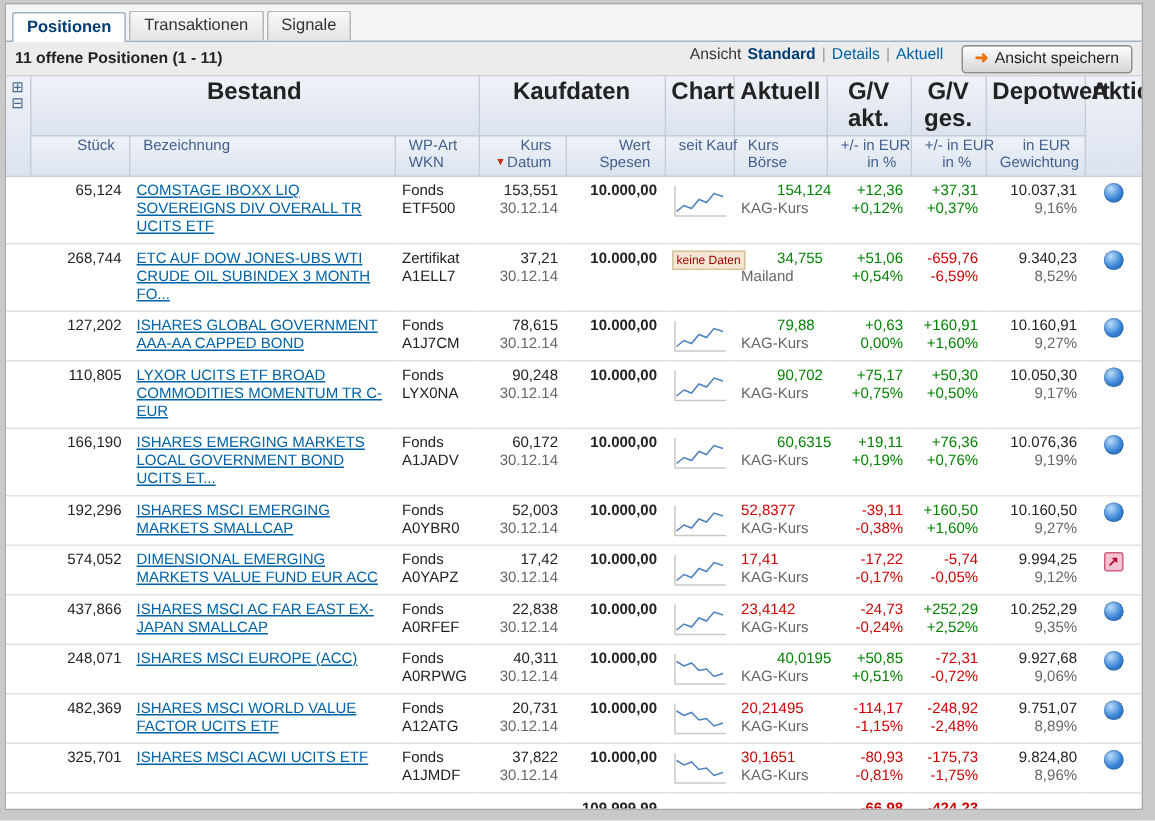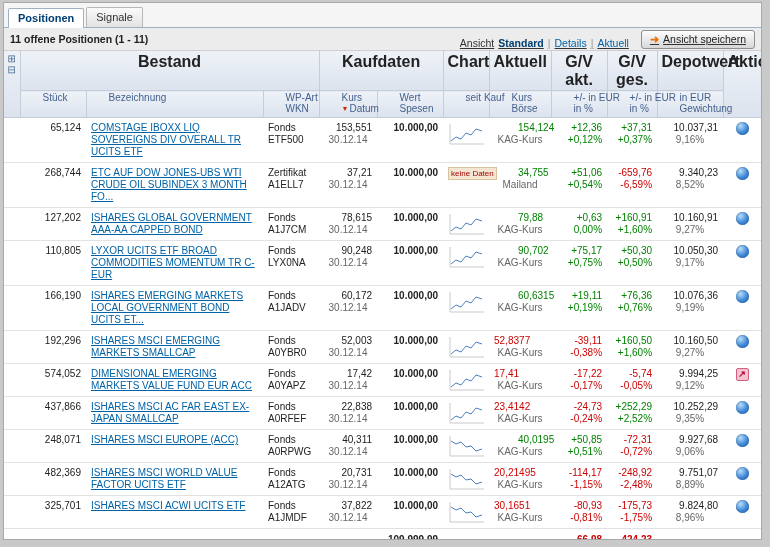--- a/index.html
+++ b/index.html
@@ -14,48 +14,48 @@
           padding:4px 4px 0 4px; display:flex; gap:2px; }
   .tab { font-size:11px; color:#333; background:linear-gradient(#fafafa,#e3e3e3);
          border:1px solid #b7b7b7; border-bottom:none; padding:3px 9px 2px;
          border-radius:2px 2px 0 0; cursor:pointer; white-space:nowrap; }
   .tab.active { background:#ffffff; color:#003e73; font-weight:bold; position:relative; top:1px; border-color:#9fb1c4; }
 
   
   .toolbar { height:23px; background:#ececec; border-bottom:1px solid #cfcfcf;
              display:flex; align-items:center; justify-content:space-between; padding:0 6px; }
   .count { font-size:10.5px; font-weight:bold; color:#222; }
-  .tb-right { display:flex; align-items:flex-end; gap:4px; font-size:10.5px; color:#333;text-decoration:underline; }
+  .tb-right { display:flex; align-items:flex-start; gap:4px; font-size:10.5px; color:#333; }
   .view-active { color:#003e73; font-weight:bold; cursor:pointer; }
   .view-link { color:#0062a7; cursor:pointer; }
   .sep { color:#999; }
   .save-btn { display:flex; align-items:center; gap:4px; font-size:10.5px;
               background:linear-gradient(#fdfdfd,#d7d7d7); border:1px solid #8f8f8f;
               border-radius:3px; padding:2px 8px 3px; margin-left:8px; color:#222;
               cursor:pointer; font-family:inherit; }
   .btn-arrow { color:#e8720c; font-weight:bold; font-size:11px; line-height:10px; }
 
   
   table.grid { table-layout:fixed; width:757px; border-collapse:collapse; font-size:10px; color:#222; }
   thead th, thead td { background:linear-gradient(#eef2f8,#dce3ee);
                        border-right:1px solid #c5cdd9; border-bottom:1px solid #c5cdd9;
                        font-weight:normal; vertical-align:top; }
   tr.ghead th { font-weight:bold; color:#222; padding:2px 4px 1px; text-align:center; font-size:16px; }
-  tr.shead th { color:#44618e; padding:1px 22px 3px; }
+  tr.shead th { color:#44618e; padding:1px 9px 3px; }
   .hl { line-height:11px; white-space:nowrap; }
   .iconcol { text-align:center; padding-top:2px; }
   .xicon { display:block; font-size:10px; line-height:11px; color:#4a6a8a; cursor:pointer; }
   .sort { color:#cc2a00; font-size:7px; vertical-align:1px; margin-right:1px; }
 
   tbody.rows td { border-bottom:1px solid #e2e2e2; padding:4px 5px; vertical-align:top; background:#fff; }
   td.mid { vertical-align:middle; }
   .r { text-align:right; } .l { text-align:left; } .c { text-align:center;margin-top:26px; }
   .vl { line-height:12px; white-space:nowrap; }
   .bold { font-weight:bold; }
-  .muted { color:#666;text-align:center; }
+  .muted { color:#666; }
   .bez-link { color:#0062a7; text-decoration:underline; text-transform:uppercase;
               cursor:pointer; line-height:12px; display:inline-block; }
   [data-sign="pos"] { color:#008200;margin-left:24px; }
   [data-sign="neg"] { color:#cc0000;margin-top:40px; }
 
   
   .spark { display:none; vertical-align:middle; }
   td.chart[data-trend="up"] .spark-up { display:inline; }
   td.chart[data-trend="down"] .spark-down { display:inline; }
   .nodata { display:none; font-size:8px; color:#a40000; background:#f3e7d3;
@@ -80,20 +80,21 @@
   tr.bar-row td { border-bottom:1px solid #cfcfcf; }
 </style>
 </head>
 <body>
 
 <div class="screen">
   <div class="panel">
 
     <div class="tabs">
       <div class="tab active">Positionen</div>
+      <div class="tab">Transaktionen</div>
       <div class="tab">Signale</div>
     </div>
 
     <div class="toolbar">
       <div class="count">11 offene Positionen (1 - 11)</div>
       <div class="tb-right">
         <span>Ansicht</span>
         <span class="view-active">Standard</span>
         <span class="sep">|</span>
         <span class="view-link">Details</span>

